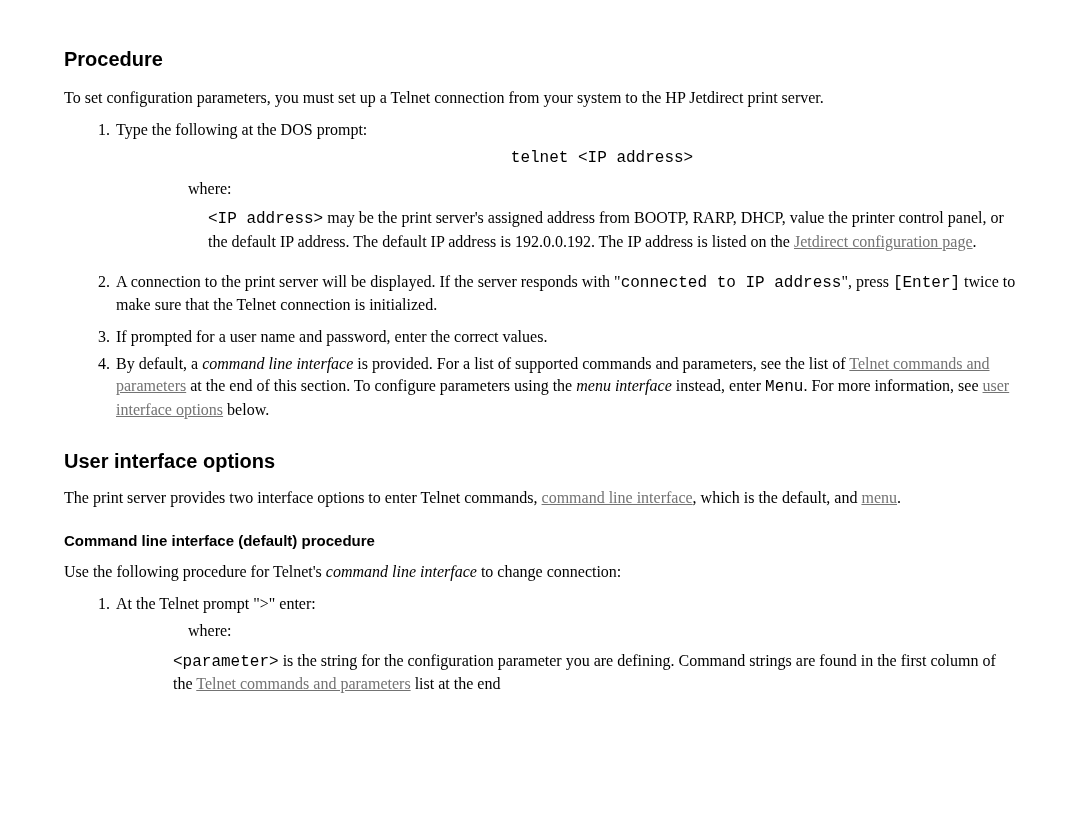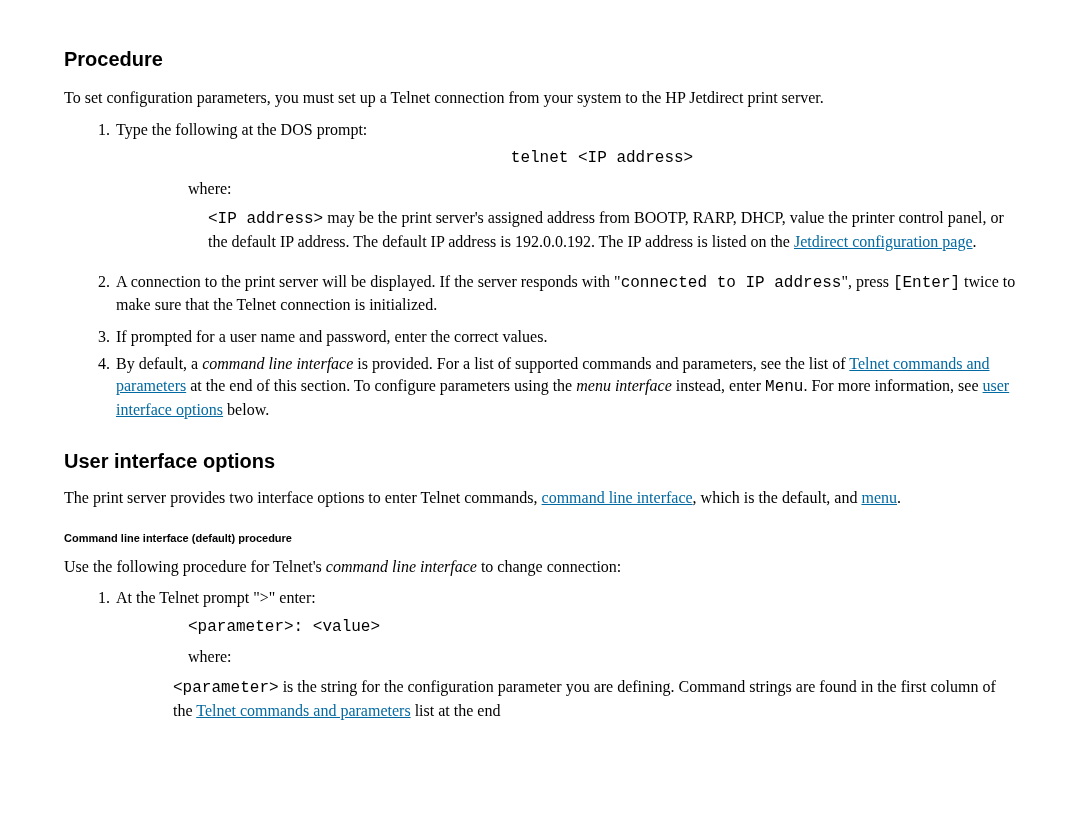--- a/index.html
+++ b/index.html
@@ -21,27 +21,27 @@
   }
   h2.section {
     font-family: Arial, Helvetica, sans-serif;
     font-weight: bold;
     font-size: 20px;
     margin: 28px 0 12px 0;
   }
   h3.sub {
     font-family: Arial, Helvetica, sans-serif;
     font-weight: bold;
-    font-size: 11px;
+    font-size: 15px;
     margin: 22px 0 10px 0;
   }
   p { margin: 0 0 10px 0; }
   .code { font-family: "Courier New", Courier, monospace; }
   .italic { font-style: italic; }
-  a.link { color: #0369a1; text-decoration: underline; }
+  a.link { color: #737373; text-decoration: underline; }
   .li-row { display: flex; margin-bottom: 6px; margin-left: 24px; }
   .li-num { flex: 0 0 22px; text-align: right; padding-right: 6px; }
   .li-body { flex: 1; }
   .li-para { margin: 6px 0 8px 0; }
 </style>
 </head>
 <body>
 
 <h1 class="section">Procedure</h1>
 
@@ -91,21 +91,18 @@
 <h3 class="sub">Command line interface (default) procedure</h3>
 
 <p>
   <span>Use the following procedure for Telnet's </span><span class="italic">command line interface</span><span> to change connection:</span>
 </p>
 
 <div class="li-row">
   <div class="li-num">1.</div>
   <div class="li-body">
     <div>At the Telnet prompt "&gt;" enter:</div>
-    <div class="li-para" style="margin-left:72px;">
-      <span class="code">&lt;parameter&gt;: &lt;value&gt;</span>
-    </div>
     <div class="li-para" style="margin-left:72px;">where:</div>
     <div class="li-para" style="margin-left:57px;">
       <span class="code">&lt;parameter&gt;</span><span> is the string for the configuration parameter you are defining. Command strings are found in the first column of the </span><a href="#" class="link">Telnet commands and parameters</a><span> list at the end</span>
     </div>
   </div>
 </div>
 
 </body></html>

